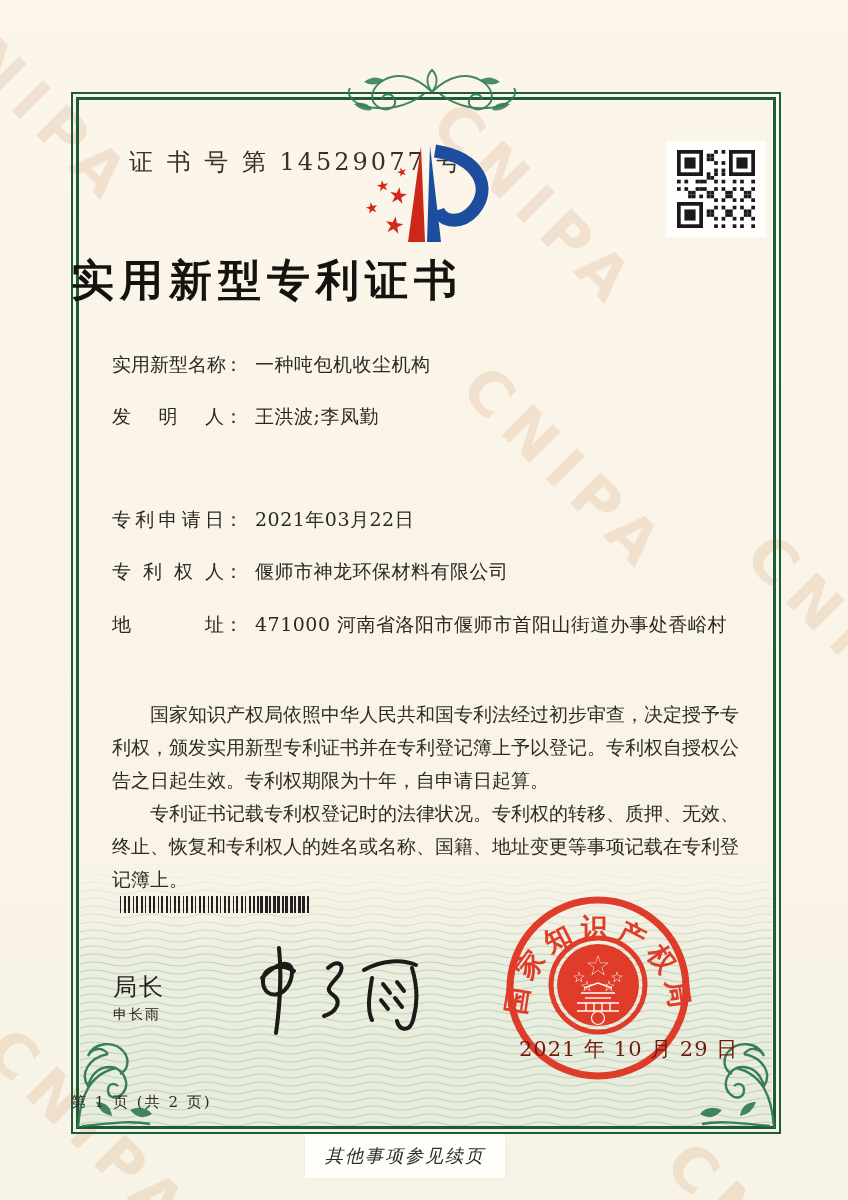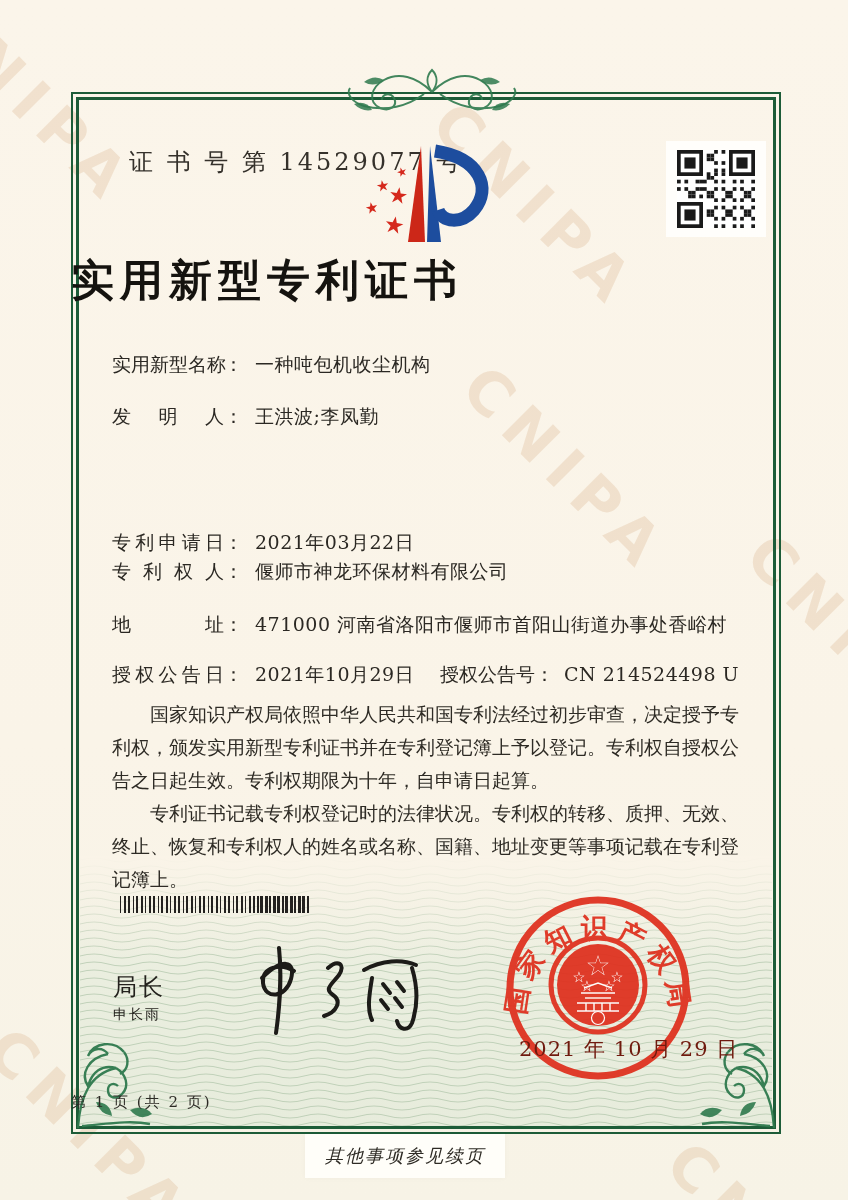--- a/index.html
+++ b/index.html
@@ -268,34 +268,28 @@
       </svg>
 
     <div class="title">实用新型专利证书</div>
 
     <div class="frow" style="top:352px;">
       <span class="flabel">实用新型名称</span><span class="fcolon">：</span><span class="fvalue">一种吨包机收尘机构</span>
     </div>
     <div class="frow" style="top:404px;">
       <span class="flabel">发明人</span><span class="fcolon">：</span><span class="fvalue">王洪波;李凤勤</span>
     </div>
-    <div class="frow" style="top:507px;margin-top:23px;">
+    <div class="frow" style="top:507px;">
       <span class="flabel">专利申请日</span><span class="fcolon">：</span><span class="fvalue">2021年03月22日</span>
     </div>
     <div class="frow" style="top:559px;">
       <span class="flabel">专利权人</span><span class="fcolon">：</span><span class="fvalue">偃师市神龙环保材料有限公司</span>
     </div>
     <div class="frow" style="top:612px;">
       <span class="flabel">地址</span><span class="fcolon">：</span><span class="fvalue">471000 河南省洛阳市偃师市首阳山街道办事处香峪村</span>
-    </div>
-    <div class="frow" style="top:662px;">
-      <span class="flabel">授权公告日</span><span class="fcolon">：</span><span class="fvalue">2021年10月29日</span>
-      <span class="grant-pair">
-        <span>授权公告号</span><span>：</span><span class="fvalue">CN 214524498 U</span>
-      </span>
     </div>
 
     <div class="body-text">
       <p>国家知识产权局依照中华人民共和国专利法经过初步审查，决定授予专利权，颁发实用新型专利证书并在专利登记簿上予以登记。专利权自授权公告之日起生效。专利权期限为十年，自申请日起算。</p>
       <p>专利证书记载专利权登记时的法律状况。专利权的转移、质押、无效、终止、恢复和专利权人的姓名或名称、国籍、地址变更等事项记载在专利登记簿上。</p>
     </div>
 
     <div class="barcode" id="barcode"><span style="width: 1.4px; margin-right: 2.6px;"></span><span style="width: 2.4px; margin-right: 1.6px;"></span><span style="width: 2.4px; margin-right: 2.6px;"></span><span style="width: 1.4px; margin-right: 1.6px;"></span><span style="width: 2.4px; margin-right: 2.6px;"></span><span style="width: 2.4px; margin-right: 1.6px;"></span><span style="width: 1.4px; margin-right: 2.6px;"></span><span style="width: 2.4px; margin-right: 1.6px;"></span><span style="width: 2.4px; margin-right: 2.6px;"></span><span style="width: 1.4px; margin-right: 1.6px;"></span><span style="width: 2.4px; margin-right: 2.6px;"></span><span style="width: 2.4px; margin-right: 1.6px;"></span><span style="width: 1.4px; margin-right: 2.6px;"></span><span style="width: 2.4px; margin-right: 1.6px;"></span><span style="width: 2.4px; margin-right: 2.6px;"></span><span style="width: 1.4px; margin-right: 1.6px;"></span><span style="width: 2.4px; margin-right: 2.6px;"></span><span style="width: 2.4px; margin-right: 1.6px;"></span><span style="width: 1.4px; margin-right: 2.6px;"></span><span style="width: 2.4px; margin-right: 1.6px;"></span><span style="width: 2.4px; margin-right: 2.6px;"></span><span style="width: 1.4px; margin-right: 1.6px;"></span><span style="width: 2.4px; margin-right: 2.6px;"></span><span style="width: 2.4px; margin-right: 1.6px;"></span><span style="width: 1.4px; margin-right: 2.6px;"></span><span style="width: 2.4px; margin-right: 1.6px;"></span><span style="width: 2.4px; margin-right: 2.6px;"></span><span style="width: 1.4px; margin-right: 1.6px;"></span><span style="width: 2.4px; margin-right: 2.6px;"></span><span style="width: 2.4px; margin-right: 1.6px;"></span><span style="width: 1.4px; margin-right: 2.6px;"></span><span style="width: 2.4px; margin-right: 1.6px;"></span><span style="width: 2.4px; margin-right: 2.6px;"></span><span style="width: 1.4px; margin-right: 1.6px;"></span><span style="width: 2.4px; margin-right: 2.6px;"></span><span style="width: 2.4px; margin-right: 1.6px;"></span><span style="width: 1.4px; margin-right: 2.6px;"></span><span style="width: 2.4px; margin-right: 1.6px;"></span><span style="width: 2.4px; margin-right: 2.6px;"></span><span style="width: 1.4px; margin-right: 1.6px;"></span><span style="width: 2.4px; margin-right: 2.6px;"></span><span style="width: 2.4px; margin-right: 1.6px;"></span><span style="width: 1.4px; margin-right: 2.6px;"></span><span style="width: 2.4px; margin-right: 1.6px;"></span><span style="width: 2.4px; margin-right: 2.6px;"></span><span style="width: 1.4px; margin-right: 1.6px;"></span></div>
 
     <div class="signer-title">局长</div>

